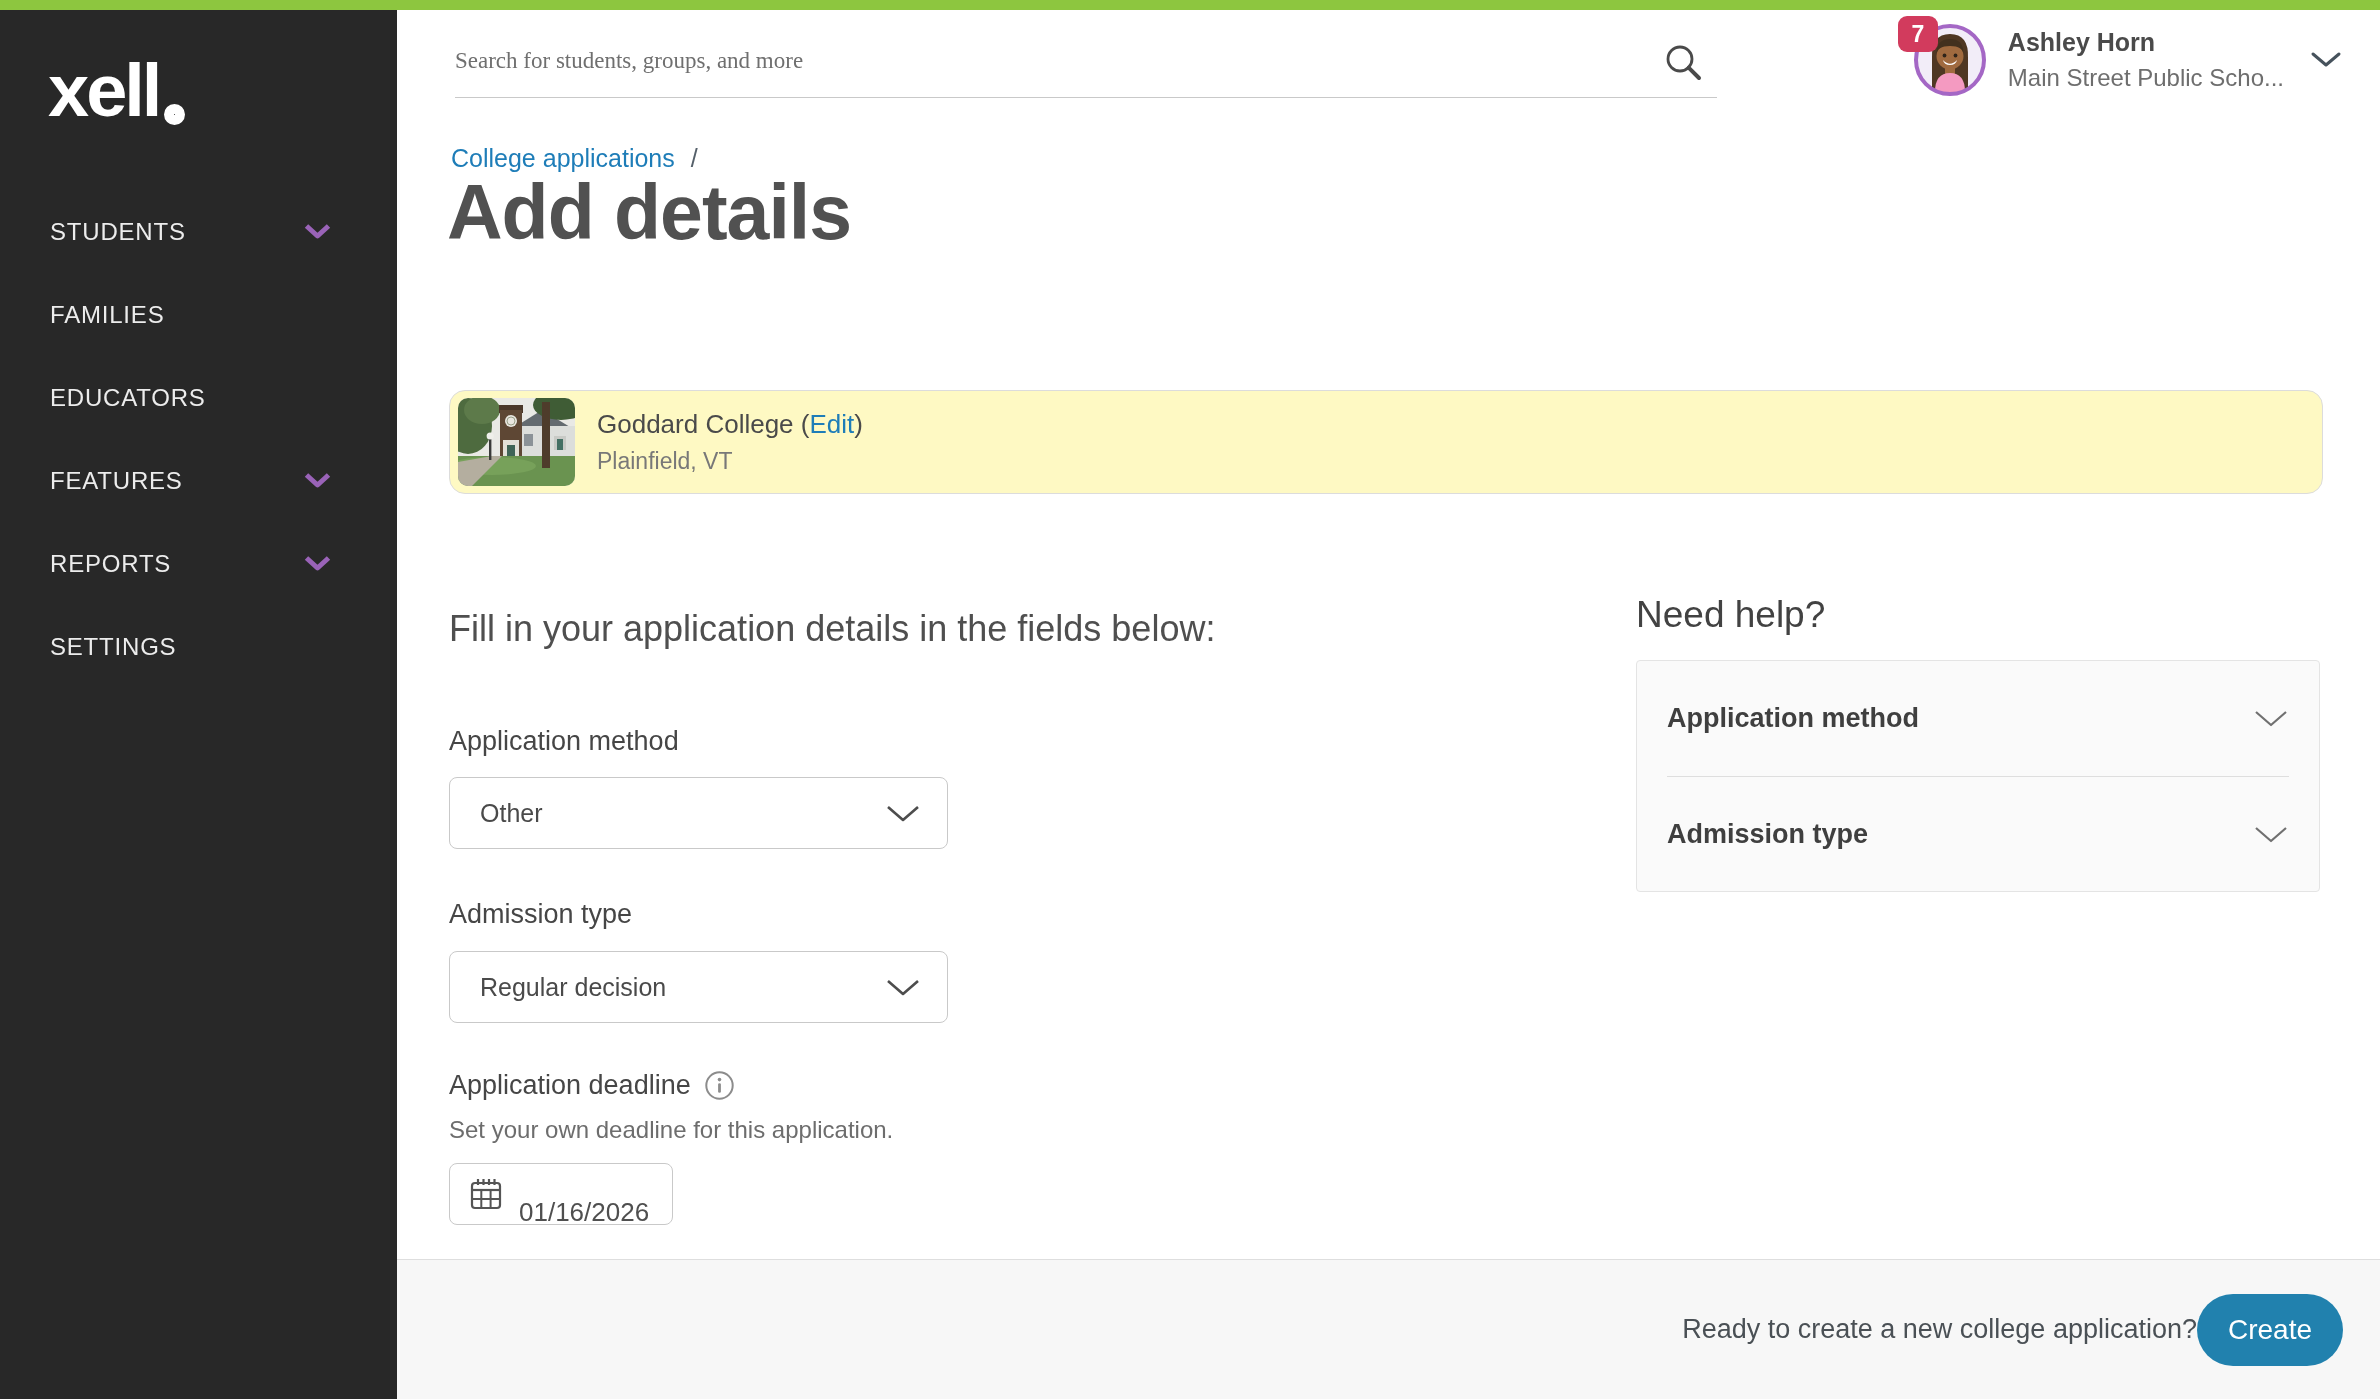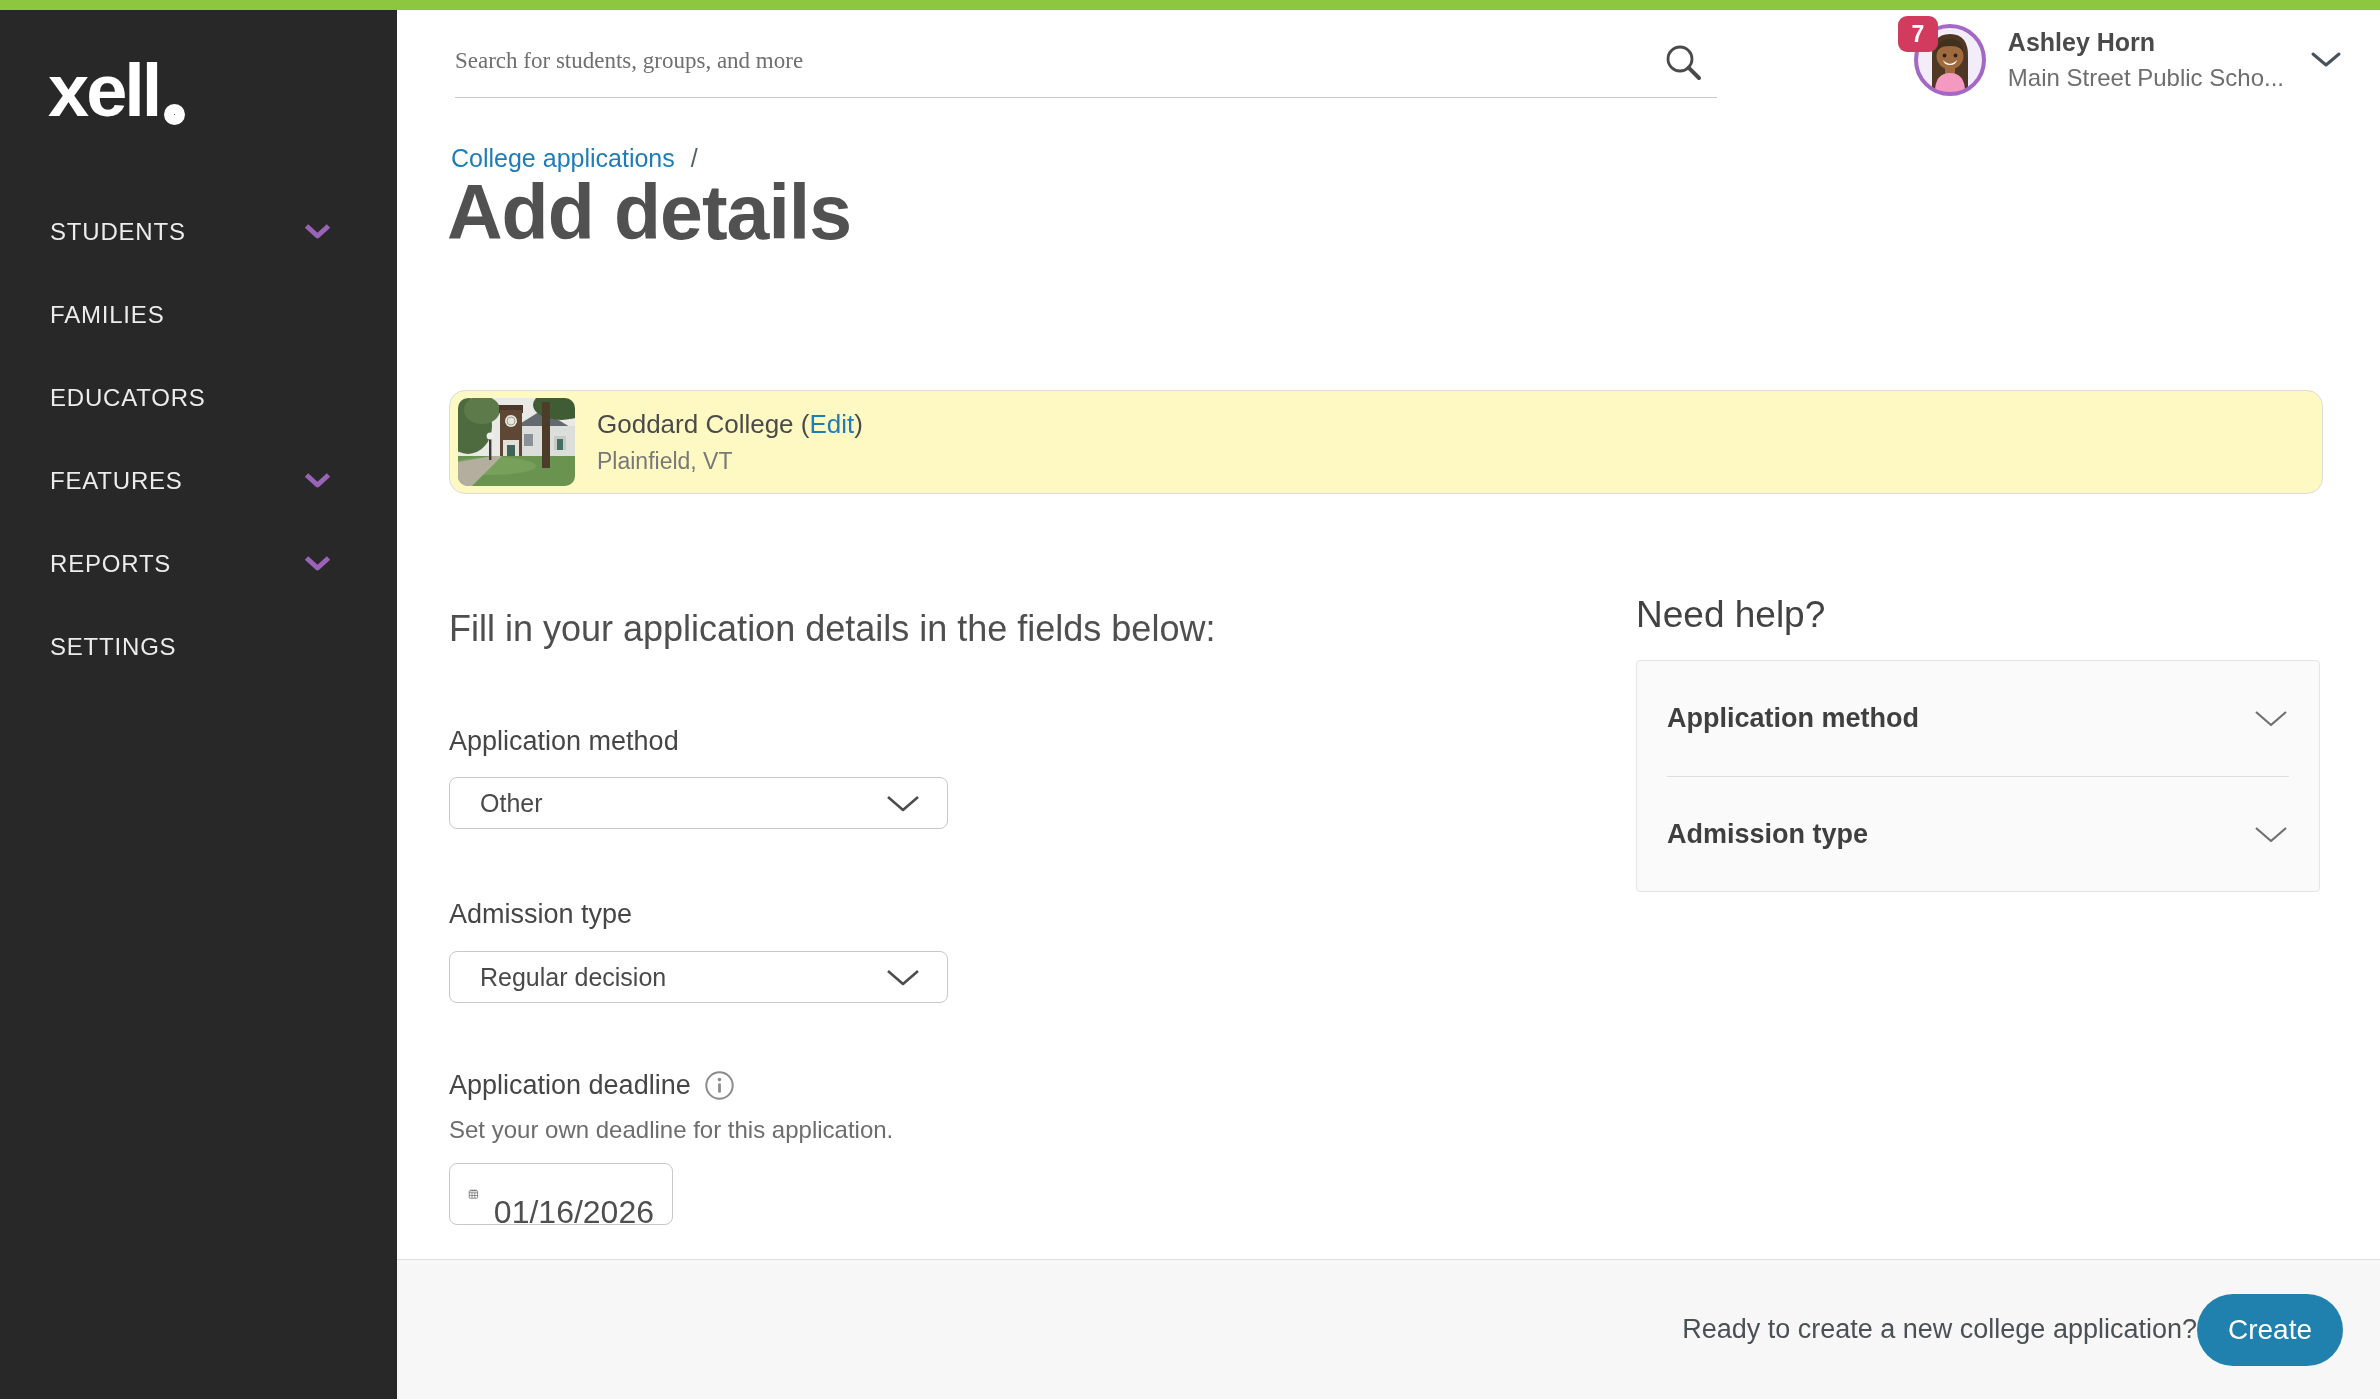--- a/index.html
+++ b/index.html
@@ -49,28 +49,28 @@
   .college-text { margin-left:22px; display:flex; flex-direction:column; gap:8px; }
   .college-name-row { font-size:26px; color:#4a4a4a; }
   .college-name-row .edit { color:#1e7db8; text-decoration:none; cursor:pointer; }
   .college-loc { font-size:23px; color:#787878; }
 
   
   .form-heading { position:absolute; left:52px; top:598px; font-size:36px; font-weight:400; color:#4f4f4f; }
   .field-label { font-size:27px; color:#464646; }
   .lab1 { position:absolute; left:52px; top:716px; }
   .lab2 { position:absolute; left:52px; top:889px; }
-  .select { position:absolute; left:52px; width:499px; height:52px; border:1px solid #c9c9c9; border-radius:8px; background:#fff; display:flex; align-items:center; justify-content:space-between; padding:0 26px 0 30px; cursor:pointer; }
+  .select { position:absolute; left:52px; width:499px; height:72px; border:1px solid #c9c9c9; border-radius:8px; background:#fff; display:flex; align-items:center; justify-content:space-between; padding:0 26px 0 30px; cursor:pointer; }
   .select span { font-size:25px; color:#4a4a4a; }
   .dd1 { top:767px; }
   .dd2 { top:941px; }
   .deadline-row { position:absolute; left:52px; top:1060px; display:flex; align-items:center; gap:13px; }
   .deadline-desc { position:absolute; left:52px; top:1106px; font-size:24px; color:#6d6d6d; }
   .date-box { position:absolute; left:52px; top:1153px; width:224px; height:62px; border:1px solid #c9c9c9; border-radius:8px; background:#fff; display:flex; align-items:center; gap:15px; padding:0 18px; cursor:pointer; }
-  .date-box span { font-size:32px; color:#4f4f4f;margin-top:36px; }
+  .date-box span { font-size:26px; color:#4f4f4f;margin-top:36px; }
 
   
   .help-heading { position:absolute; left:1239px; top:584px; font-size:37px; font-weight:normal; color:#424242; }
   .help-card { position:absolute; left:1239px; top:650px; width:684px; height:232px; background:#fafafa; border:1px solid #e4e4e4; border-radius:4px; }
   .help-row { height:115px; display:flex; align-items:center; justify-content:space-between; padding:0 30px; cursor:pointer; }
   .help-row span { font-size:27px; font-weight:bold; color:#3f3f3f; }
   .help-divider { height:1px; background:#dedede; margin:0 30px; }
 
   
   .footer { position:absolute; left:0; right:0; bottom:0; height:140px; background:#f7f7f7; border-top:1px solid #dedede; display:flex; align-items:center; justify-content:flex-end; padding:0 37px 0 25px; }

